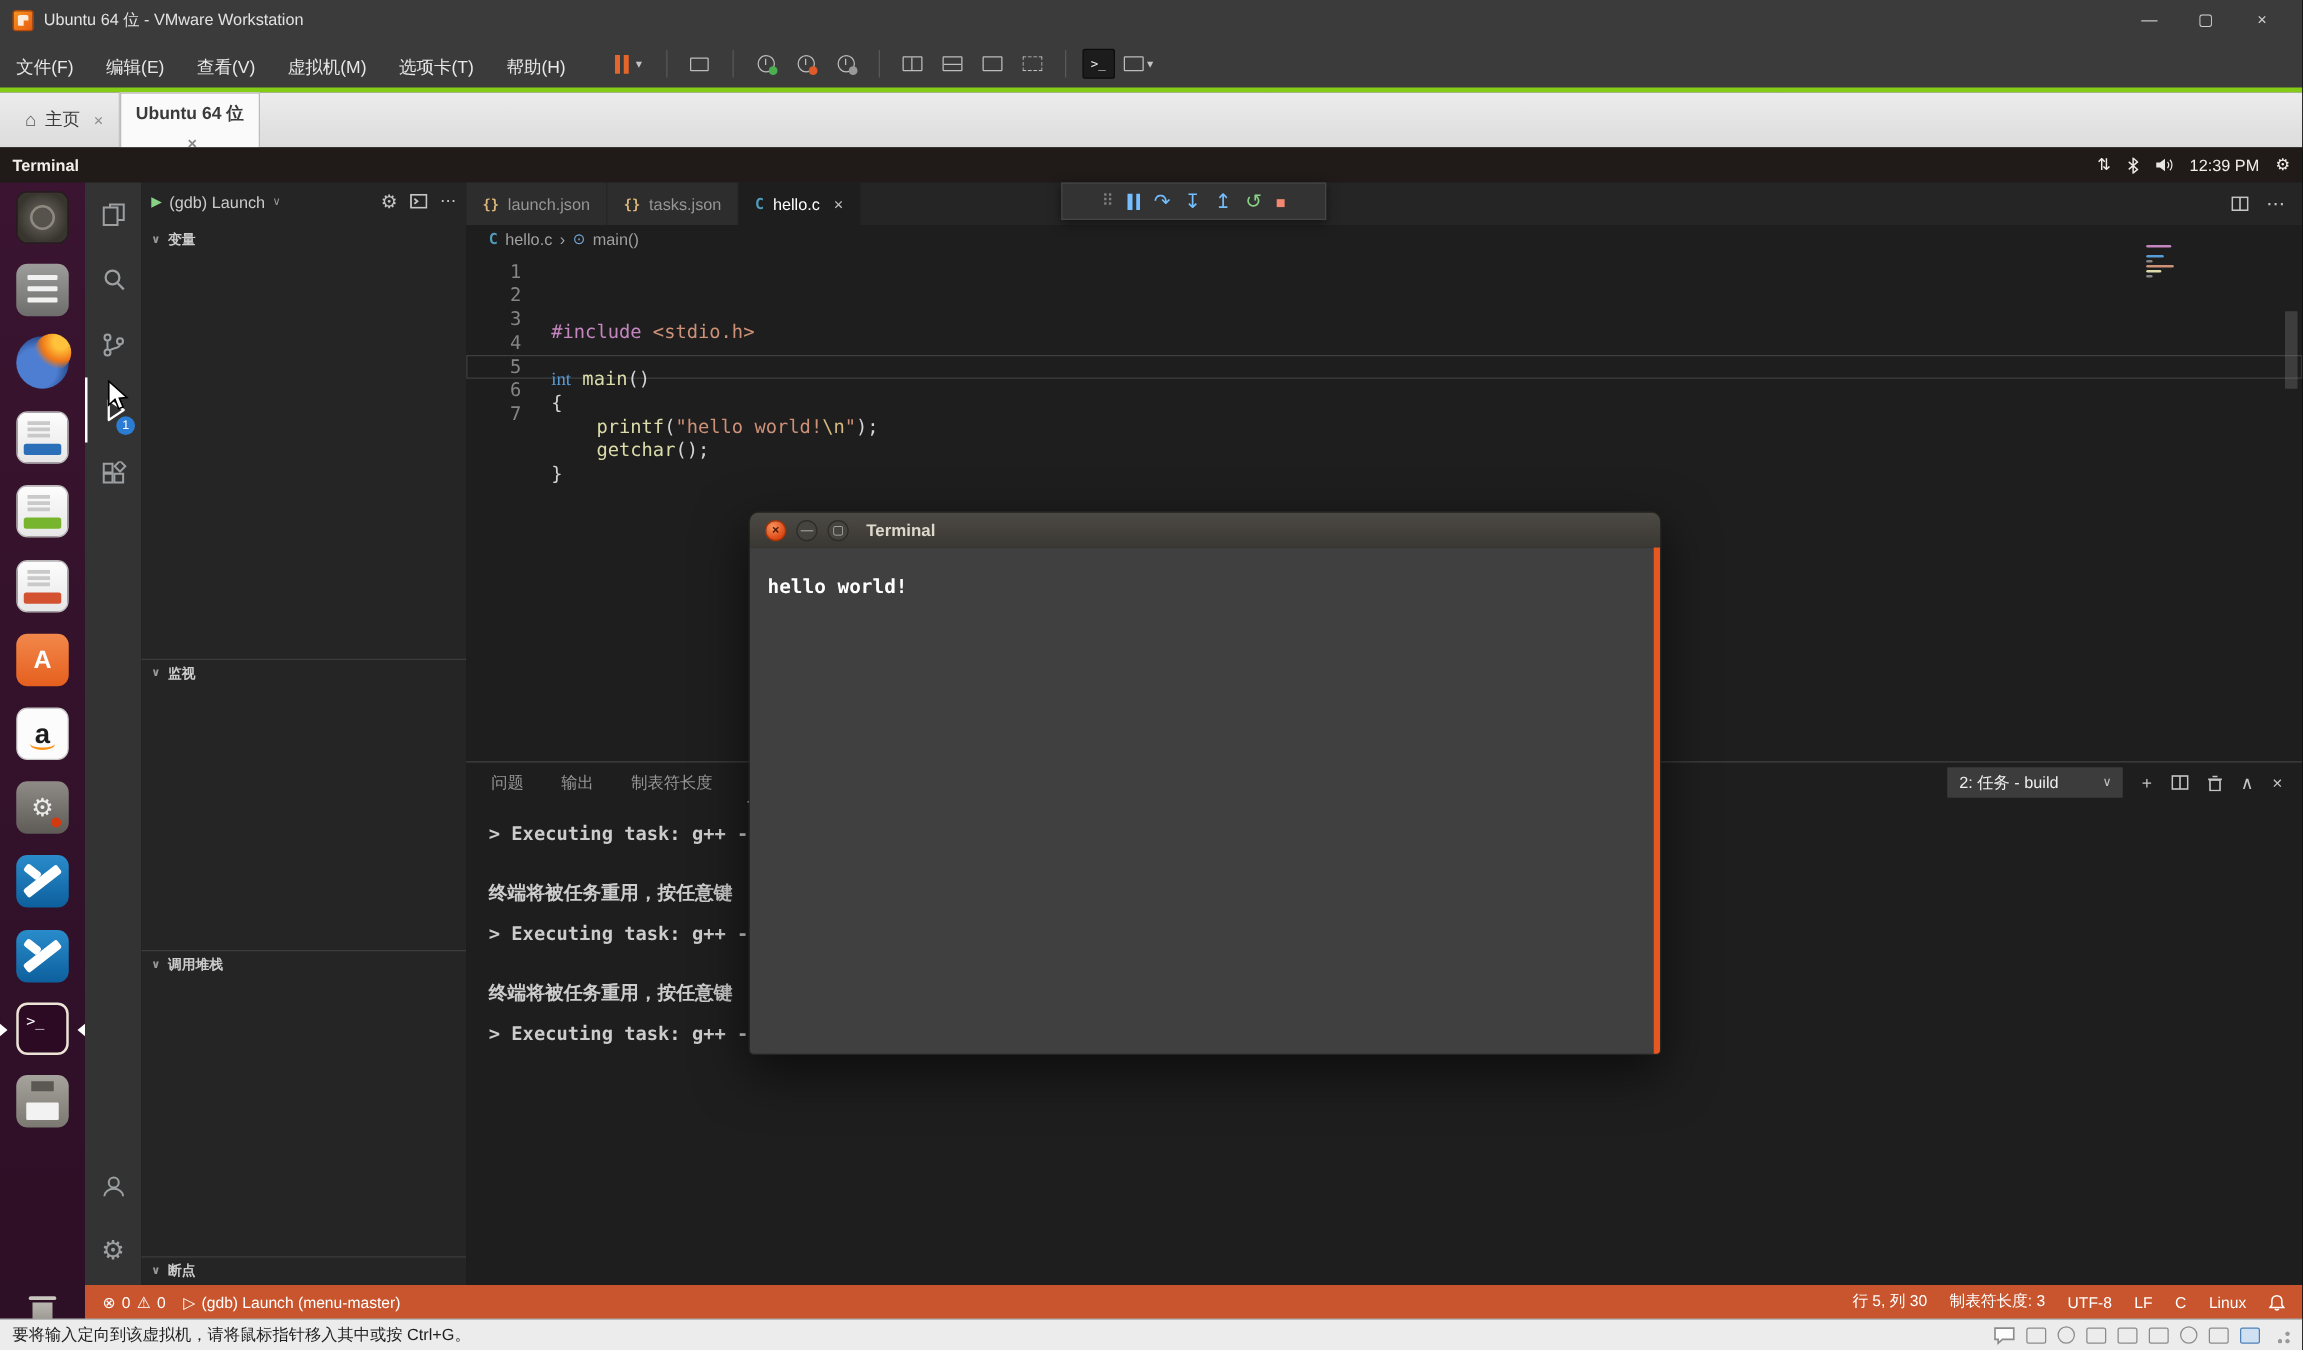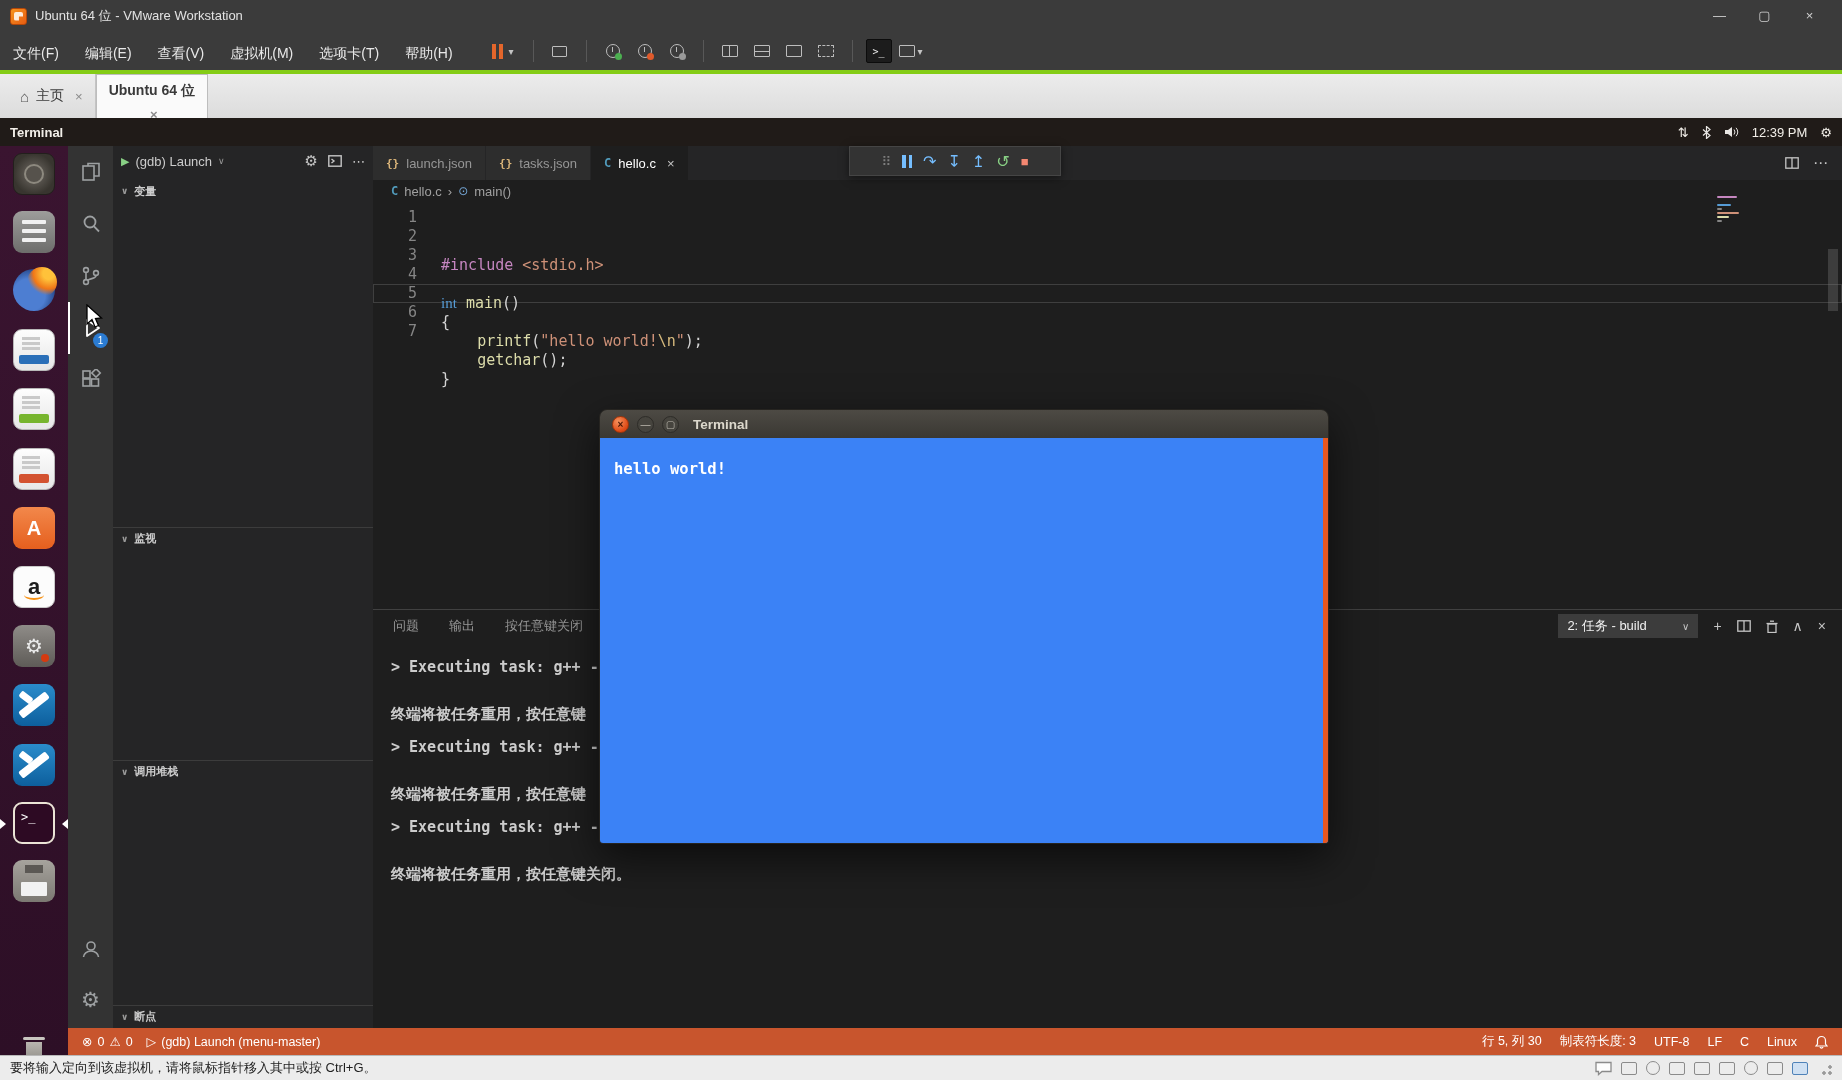--- a/index.html
+++ b/index.html
@@ -152,21 +152,21 @@
   .st-item { display:flex; align-items:center; gap:5px; }
   .st-right { margin-left:auto; display:flex; align-items:center; gap:18px; }
 
   
   .term-win { position:absolute; left:599px; top:291px; width:730px; height:435px; z-index:40; border-radius:8px 8px 4px 4px; box-shadow:0 14px 42px rgba(0,0,0,.6); overflow:hidden; border:1px solid #262420; }
   .term-titlebar { height:28px; background:linear-gradient(#4d4a44,#3a3833); display:flex; align-items:center; padding:0 12px; gap:8px; }
   .wbtn { width:17px; height:17px; border-radius:50%; display:flex; align-items:center; justify-content:center; font-size:10px; }
   .wbtn.close { background:radial-gradient(circle at 35% 30%, #f6925e, #dd4814 70%); border:1px solid #a33409; color:#4a1604; font-weight:bold; }
   .wbtn.min,.wbtn.max { background:#46443e; border:1px solid #2e2c28; color:#bdb9af; }
   .term-title { color:#dcd8cc; font-size:13.5px; font-weight:bold; margin-left:6px; }
-  .term-body { position:relative; height:407px; background:#3b82f6; padding:22px 14px; font-family:"DejaVu Sans Mono",monospace; font-size:15.5px; font-weight:bold; color:#ffffff; }
+  .term-body { position:relative; height:407px; background:#404040; padding:22px 14px; font-family:"DejaVu Sans Mono",monospace; font-size:15.5px; font-weight:bold; color:#ffffff; }
   .term-scroll { position:absolute; right:0; top:0; bottom:0; width:5px; background:#e8571f; }
 
   
   .vm-status { position:absolute; left:0; top:1055px; width:100%; height:25px; background:#ececec; border-top:1px solid #b9b9b9; display:flex; align-items:center; padding:0 10px; font-size:13px; color:#1f1f1f; }
   .dev-icons { margin-left:auto; display:flex; align-items:center; gap:9px; margin-right:10px; }
   .dev { width:16px; height:13px; border:1.5px solid #8b8b8b; border-radius:2px; }
   .dev.round { border-radius:50%; width:14px; height:14px; }
   .dev.blue { border-color:#4f82b8; background:#cfe0f2; }
   .grip-dots { width:14px; height:14px; background:
      radial-gradient(circle at 12px 12px, #9a9a9a 1.5px, transparent 2px),
@@ -469,21 +469,21 @@
           <i style="width:12px;background:#dcdcaa"></i>
           <i style="width:5px;background:#858585"></i>
         </div>
         <div class="scroll-thumb"></div>
       </div>
 
       <div class="panel">
         <div class="panel-header">
           <span class="ptab">问题</span>
           <span class="ptab">输出</span>
-          <span class="ptab">按任意键关闭</span>
+          <span class="ptab">制表符长度</span>
           <span class="ptab active">终端</span>
           <div class="panel-right">
             <div class="task-select">
               <span>2: 任务 - build</span>
               <span class="caret">∨</span>
             </div>
             <span class="p-icon">+</span>
             <svg width="14" height="12">
                 <rect x="0.8" y="0.8" width="12.4" height="10.4" fill="none" stroke="#c5c5c5" stroke-width="1.3"></rect>
                 <line x1="7" y1="1" x2="7" y2="11" stroke="#c5c5c5" stroke-width="1.3"></line>
@@ -496,21 +496,20 @@
             <span class="p-icon">∧</span>
             <span class="p-icon">×</span>
           </div>
         </div>
         <div class="panel-body">
           <div class="t-line">&gt; Executing task: g++ -g /</div>
           <div class="t-line">终端将被任务重用，按任意键</div>
           <div class="t-line">&gt; Executing task: g++ -g /</div>
           <div class="t-line">终端将被任务重用，按任意键</div>
           <div class="t-line">&gt; Executing task: g++ -g /</div>
-          <div class="t-line">终端将被任务重用，按任意键关闭。</div>
         </div>
       </div>
 
       <div class="statusbar">
         <div class="st-left">
           <span class="st-item">
             <span>⊗</span>
             <span>0</span>
             <span>⚠</span>
             <span>0</span>

